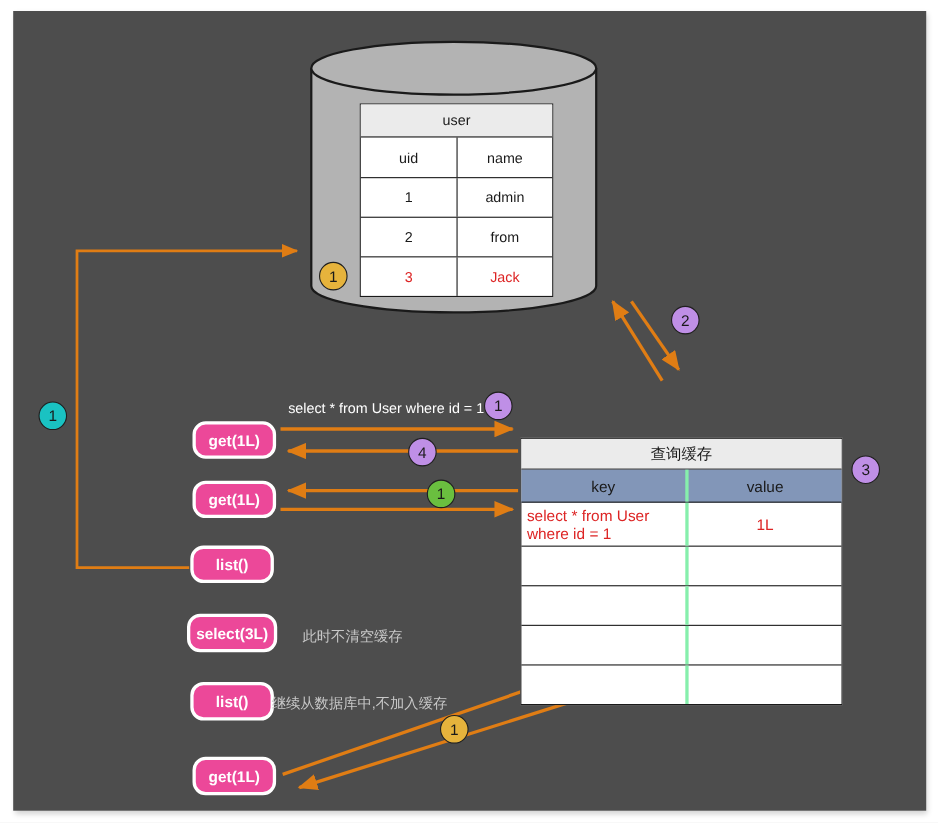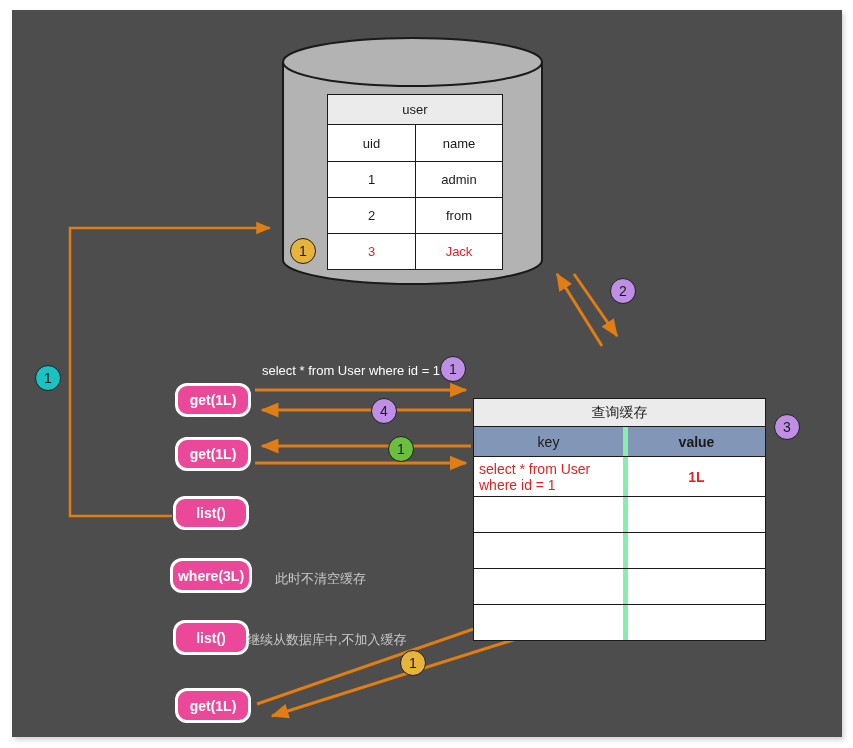--- a/index.html
+++ b/index.html
@@ -28,21 +28,21 @@
   .cache-table { position: absolute; left: 473px; top: 350px; width: 293px;
     border: 1px solid #1a1a1a; background: #fff; font-size: 14px; color: #1a1a1a; margin-top: 48px; }
   .cache-table .t-title { height: 28px; background: #ebebeb; display: flex;
     align-items: center; justify-content: center; border-bottom: 1px solid #1a1a1a; }
   .cache-table .t-head { display: grid; grid-template-columns: 149px 1fr; height: 30px;
     background: #8296b8; border-bottom: 1px solid #1a1a1a; }
   .cache-table .t-row { display: grid; grid-template-columns: 149px 1fr; height: 36px; }
   .cache-table .t-row.first { height: 39px; }
   .cache-table .t-row + .t-row { border-top: 1px solid #1a1a1a; }
   .cache-table .t-cell { display: flex; align-items: center; justify-content: center; }
-  .cache-table .t-cell + .t-cell { border-left: 5px solid #86efac; font-weight: bold; }
+  .cache-table .t-cell + .t-cell { border-left: 3px solid #86efac; }
   .cache-table .key-cell { justify-content: flex-start; padding: 2px 5px;
     line-height: 16px; text-align: left; }
 
   
   .btn { position: absolute; background: #ec4899; border: 3px solid #ffffff;
     border-radius: 12px; color: #ffffff; font-weight: bold; font-size: 14px;
     display: flex; align-items: center; justify-content: center; cursor: pointer; }
 
   
   .badge { position: absolute; width: 26px; height: 26px; border-radius: 50%;
@@ -137,21 +137,21 @@
     </div>
     <div class="t-row">
       <div class="t-cell"></div>
       <div class="t-cell"></div>
     </div>
   </div>
 
   <div class="btn" style="left:175px; top:383px; width:76px; height:34px;">get(1L)</div>
   <div class="btn" style="left:175px; top:437px; width:76px; height:34px;">get(1L)</div>
   <div class="btn" style="left:173px; top:496px; width:76px; height:34px;">list()</div>
-  <div class="btn" style="left:170px; top:558px; width:82px; height:35px;">where(3L)</div>
+  <div class="btn" style="left:170px; top:558px; width:82px; height:35px;">select(3L)</div>
   <div class="btn" style="left:173px; top:620px; width:76px; height:35px;">list()</div>
   <div class="btn" style="left:175px; top:688px; width:76px; height:35px;">get(1L)</div>
 
   <div class="badge teal" style="left:35px;  top:365px;">1</div>
   <div class="badge yellow" style="left:290px; top:238px;">1</div>
   <div class="badge purple" style="left:610px; top:278px;">2</div>
   <div class="badge purple" style="left:440px; top:356px;">1</div>
   <div class="badge purple" style="left:774px; top:414px;">3</div>
   <div class="badge purple" style="left:371px; top:398px;">4</div>
   <div class="badge green" style="left:388px; top:436px;">1</div>

